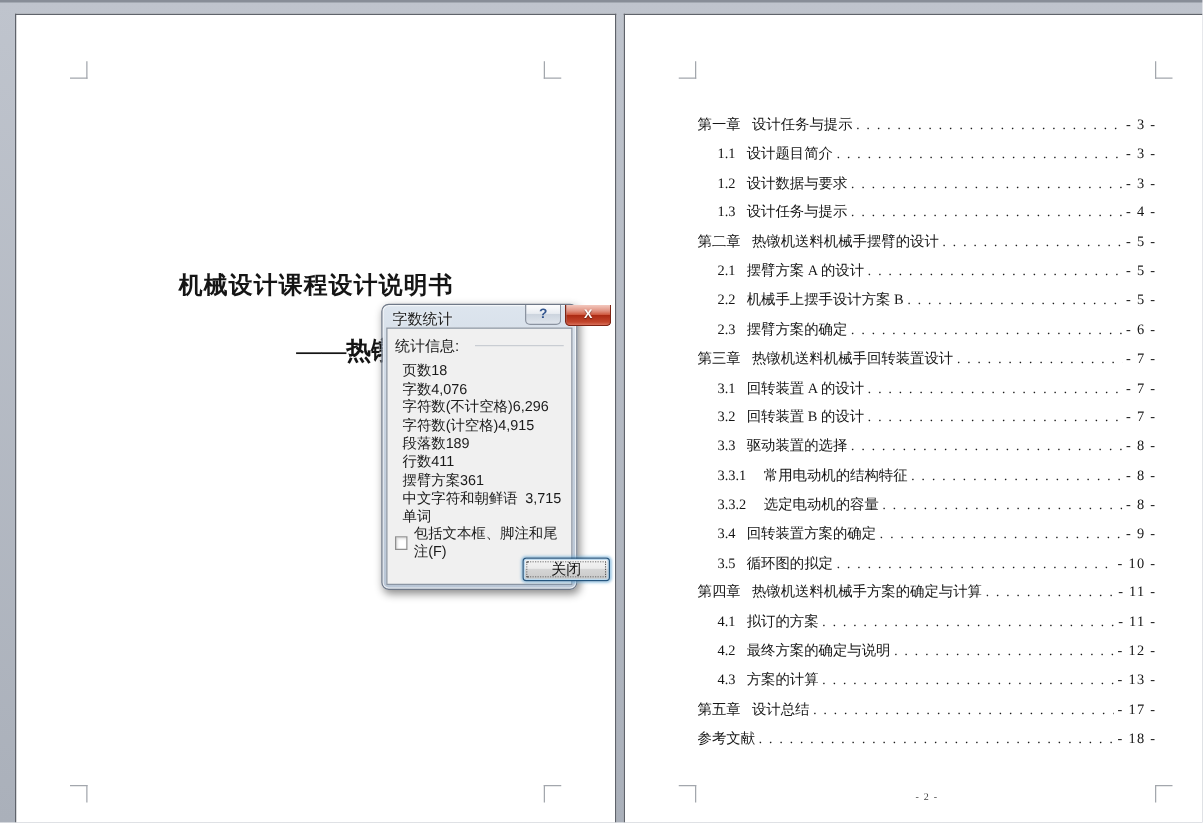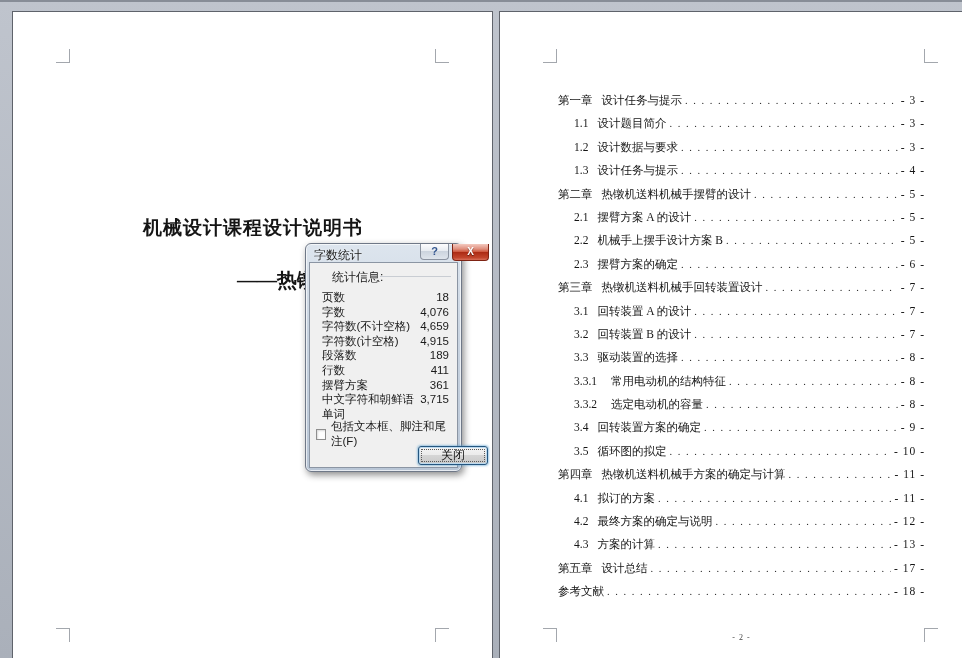--- a/index.html
+++ b/index.html
@@ -68,25 +68,25 @@
     border-radius:0 0 4px 4px; }
   .dlg-help{ left:114px; width:29px; height:16px; line-height:15px;
     background:linear-gradient(180deg,#fdfdfe 0%,#e8ecf1 45%,#ccd4de 50%,#dfe5ec 100%);
     color:#33568f; font-weight:bold; font-size:11px; }
   .dlg-close{ left:146px; width:37px; height:17px; line-height:16px;
     background:linear-gradient(180deg,#f3c9bf 0%,#e09180 30%,#cf5a41 48%,#ac2b14 52%,#c2452c 85%,#d8705a 100%);
     border-color:#7e2313; color:#fff; font-weight:bold; font-size:10px;
     text-shadow:0 1px 1px rgba(0,0,0,.5); }
   .dlg-body{ position:absolute; left:3px; right:3px; top:18px; bottom:3px;
     background:#f0f0f0; border:1px solid #8b95a3; }
-  .dlg-group-label{ position:absolute; left:22px; top:6px; }
+  .dlg-group-label{ position:absolute; left:6px; top:6px; }
   .dlg-group-line{ position:absolute; left:70px; right:6px; top:13px; height:1px;
     background:#c9cdd3; }
   .stats{ position:absolute; left:12px; right:8px; top:27px; }
-  .stat-row{ display:flex; justify-content:space-between; height:14.6px;
+  .stat-row{ display:flex; justify-content:flex-start; height:14.6px;
     line-height:14.6px; font-size:11.5px; }
   .chk-row{ position:absolute; left:6px; top:156px; display:flex; align-items:center; }
   .chk-box{ width:11px; height:11px; background:#fff; border:1px solid #8e8e8e;
     box-shadow:inset 1px 1px 2px rgba(0,0,0,.15); }
   .chk-label{ margin-left:5px; font-size:11.5px; }
   .btn-close{ position:absolute; left:108px; top:183px; width:70px; height:19px;
     border:1px solid #25567f; border-radius:3px;
     background:linear-gradient(180deg,#f5f5f5 0%,#ebebeb 45%,#d5d5d5 50%,#c8c8c8 100%);
     box-shadow:0 0 2px 1px rgba(90,160,210,.55), inset 0 0 0 1px #bcd9ee;
     text-align:center; line-height:17px; font-size:12px; color:#111; position:absolute; }
@@ -291,21 +291,21 @@
           <span class="stat-value">18</span>
         </div>
 
         <div class="stat-row">
           <span class="stat-label">字数</span>
           <span class="stat-value">4,076</span>
         </div>
 
         <div class="stat-row">
           <span class="stat-label">字符数(不计空格)</span>
-          <span class="stat-value">4,659</span>
+          <span class="stat-value">6,296</span>
         </div>
 
         <div class="stat-row">
           <span class="stat-label">字符数(计空格)</span>
           <span class="stat-value">4,915</span>
         </div>
 
         <div class="stat-row">
           <span class="stat-label">段落数</span>
           <span class="stat-value">189</span>

